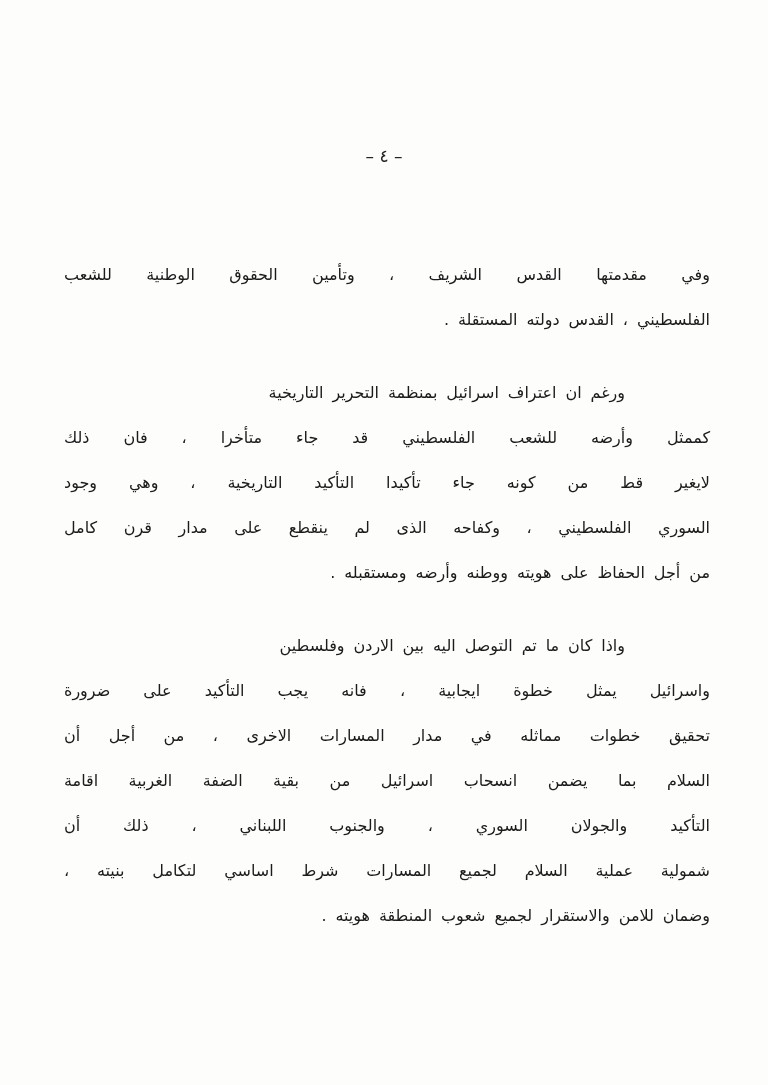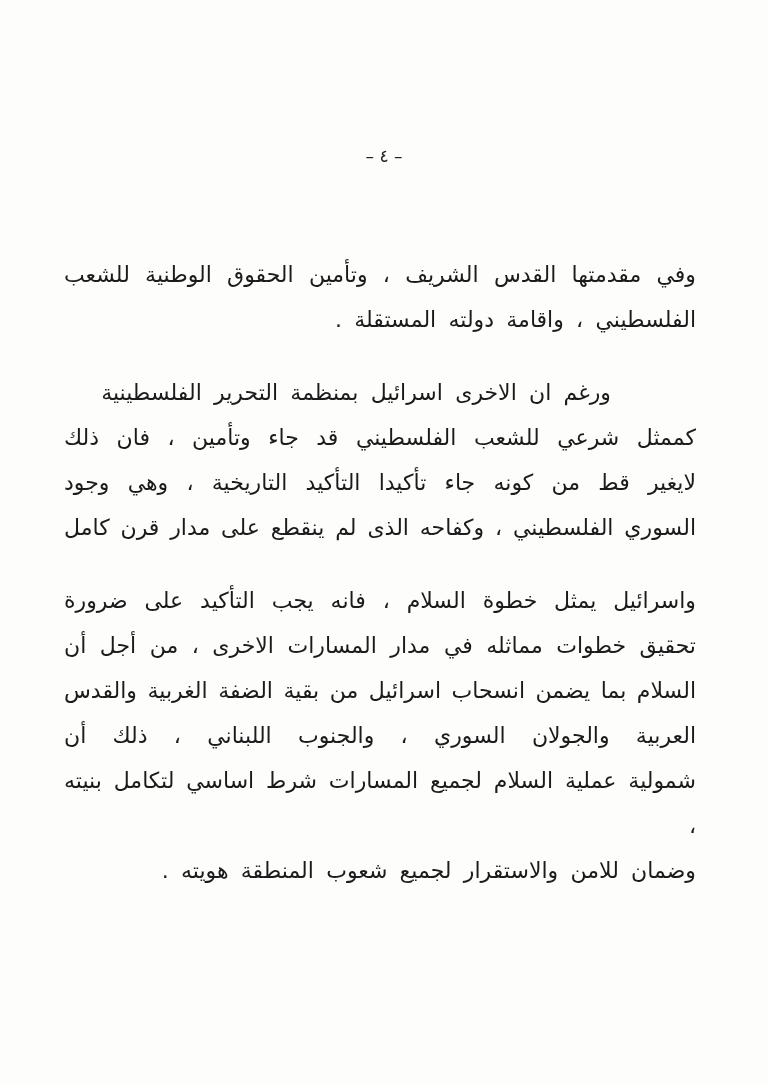--- a/index.html
+++ b/index.html
@@ -26,24 +26,24 @@
     left: 0;
     right: 0;
     text-align: center;
     font-size: 17px;
     letter-spacing: 3px;
     color: #222;
   }
   .body-text {
     position: absolute;
     top: 252px;
-    right: 72px;
+    right: 58px;
     left: 64px;
     direction: rtl;
-    font-size: 22px;
+    font-size: 16px;
     line-height: 45px;
     word-spacing: 0.14em;
   }
   .paragraph {
     margin: 0 0 28px 0;
   }
   .line {
     text-align: right;
     white-space: nowrap;
   }
@@ -61,30 +61,32 @@
   }
 </style>
 </head>
 <body>
 
 <div class="page">
   <div class="page-number">– ٤ –</div>
   <div class="body-text" id="body-text">
       <div class="paragraph">
         <div class="line justified">وفي مقدمتها القدس الشريف ، وتأمين الحقوق الوطنية للشعب</div>
-        <div class="line natural">الفلسطيني ، واقامة دولته المستقلة .</div>
+        <div class="line natural">الفلسطيني ، القدس دولته المستقلة .</div>
       </div>
       <div class="paragraph">
-        <div class="line indent natural">ورغم ان الاخرى اسرائيل بمنظمة التحرير الفلسطينية</div>
-        <div class="line justified">كممثل شرعي للشعب الفلسطيني قد جاء وتأمين ، فان ذلك</div>
+        <div class="line indent natural">ورغم ان اعتراف اسرائيل بمنظمة التحرير التاريخية</div>
+        <div class="line justified">كممثل وأرضه للشعب الفلسطيني قد جاء متأخرا ، فان ذلك</div>
         <div class="line justified">لايغير قط من كونه جاء تأكيدا التأكيد التاريخية ، وهي وجود</div>
         <div class="line justified">السوري الفلسطيني ، وكفاحه الذى لم ينقطع على مدار قرن كامل</div>
+        <div class="line natural">من أجل الحفاظ على هويته ووطنه وأرضه ومستقبله .</div>
       </div>
       <div class="paragraph">
-        <div class="line justified">واسرائيل يمثل خطوة السلام ، فانه يجب التأكيد على ضرورة</div>
+        <div class="line indent natural">واذا كان ما تم التوصل اليه بين الاردن وفلسطين</div>
+        <div class="line justified">واسرائيل يمثل خطوة ايجابية ، فانه يجب التأكيد على ضرورة</div>
         <div class="line justified">تحقيق خطوات مماثله في مدار المسارات الاخرى ، من أجل أن</div>
-        <div class="line justified">السلام بما يضمن انسحاب اسرائيل من بقية الضفة الغربية والقدس</div>
-        <div class="line justified">العربية والجولان السوري ، والجنوب اللبناني ، ذلك أن</div>
+        <div class="line justified">السلام بما يضمن انسحاب اسرائيل من بقية الضفة الغربية اقامة</div>
+        <div class="line justified">التأكيد والجولان السوري ، والجنوب اللبناني ، ذلك أن</div>
         <div class="line justified">شمولية عملية السلام لجميع المسارات شرط اساسي لتكامل بنيته ،</div>
         <div class="line natural">وضمان للامن والاستقرار لجميع شعوب المنطقة هويته .</div>
       </div>
     </div>
 </div>
 
 </body></html>

